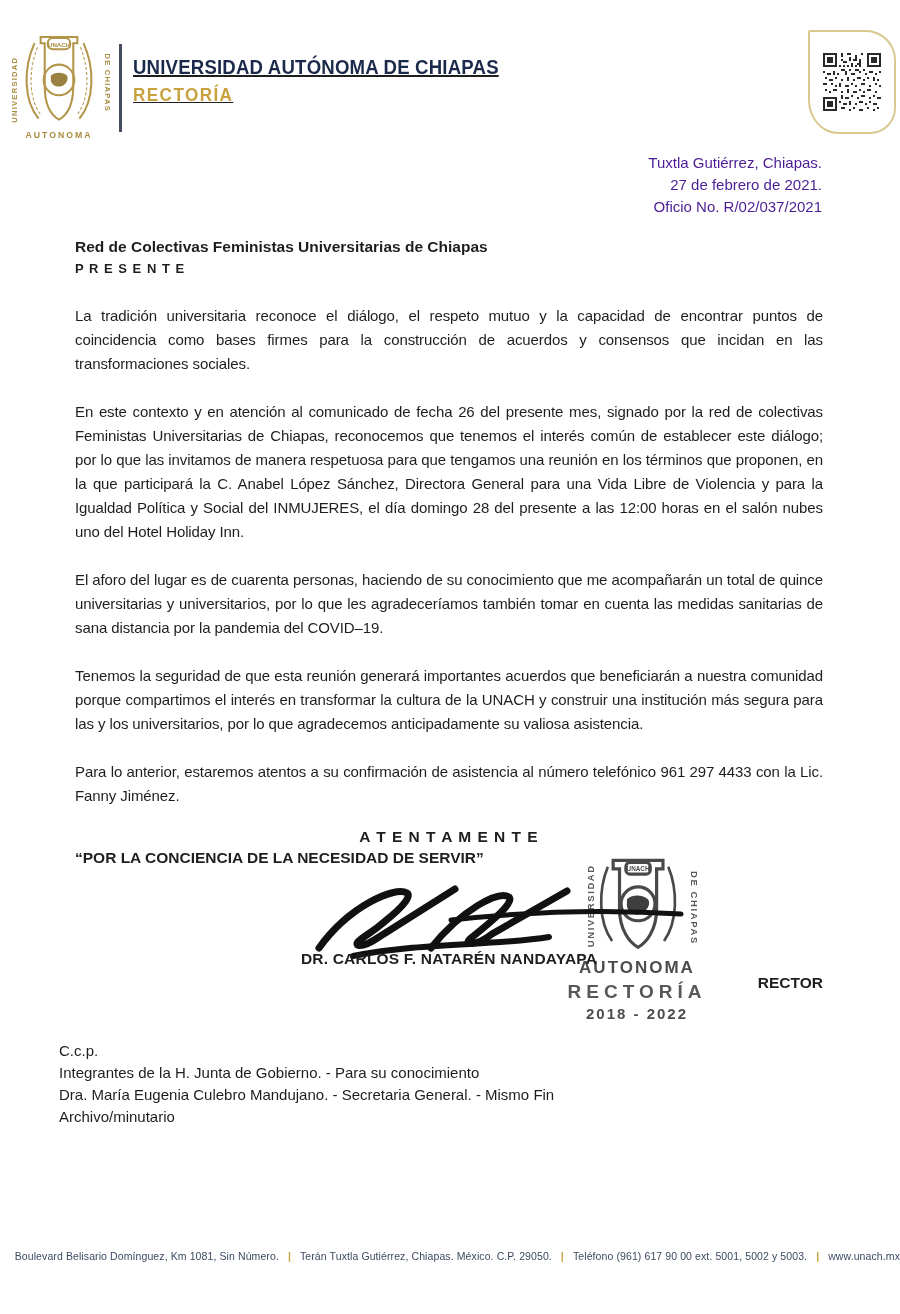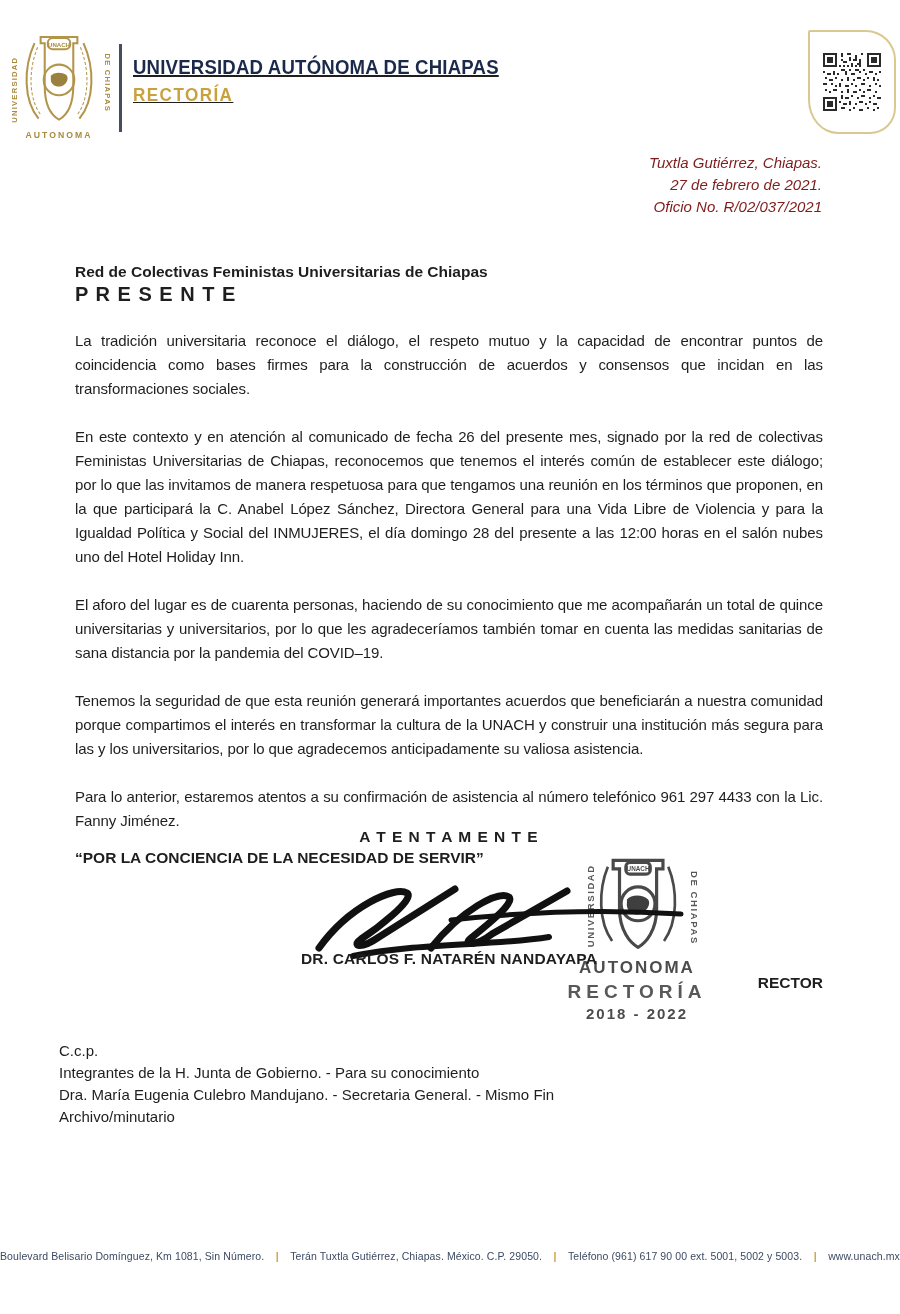--- a/index.html
+++ b/index.html
@@ -26,27 +26,27 @@
     position:absolute; left:808px; top:30px; width:88px; height:104px;
     border:2px solid #d9c globally; border:2px solid #d9c98f;
     border-radius:2px 30px 26px 30px / 2px 30px 26px 34px;
     display:flex; align-items:center; justify-content:center;
   }
   .qr-badge svg { width:58px; height:58px; }
 
   
   .date-block {
     position:absolute; right:78px; top:152px; text-align:right;
-    font-size:15px; line-height:22px; color:#7f1d1d;font-style:italic;
-  }
-
-  
-  .content { position:absolute; left:75px; top:236px; width:748px;margin-top:25px; }
+    font-size:15px; line-height:22px; color:#4c1d95;
+  }
+
+  
+  .content { position:absolute; left:75px; top:236px; width:748px; }
   .recipient-name { font-size:15.5px; font-weight:bold; line-height:22px; }
-  .recipient-presente { font-size:20px; font-weight:bold; line-height:22px; letter-spacing:1px; }
+  .recipient-presente { font-size:13px; font-weight:bold; line-height:22px; letter-spacing:1px; }
   .para {
     margin-top:24px; font-size:15px; line-height:24px;
     text-align:justify; letter-spacing:-0.1px;
   }
 
   
   .closing { position:absolute; left:75px; top:828px; width:748px; height:210px; }
   .atentamente { position:absolute; top:0; width:100%; text-align:center;
     font-size:15.5px; font-weight:bold; letter-spacing:1px; }
   .motto { position:absolute; top:21px; width:100%; 
@@ -61,21 +61,21 @@
     font-size:15.5px; font-weight:bold; letter-spacing:0.2px; }
   .signer-title { position:absolute; top:146px; width:100%; text-align:right;
     font-size:15.5px; font-weight:bold; }
 
   
   .ccp { position:absolute; left:59px; top:1040px; font-size:15px; line-height:22px; }
 
   
   .footer {
     position:absolute; left:0; top:1250px; width:100%;
-    display:flex; justify-content:space-between; align-items:center; gap:3px;
+    display:flex; justify-content:flex-end; align-items:center; gap:9px;
     font-size:10.5px; color:#3c4a63; letter-spacing:0.1px;
   }
   .footer .sep { color:#c9a23f; font-weight:bold; }
 </style>
 </head>
 <body>
 
 <div class="page">
 
   <div class="seal-wrap">

